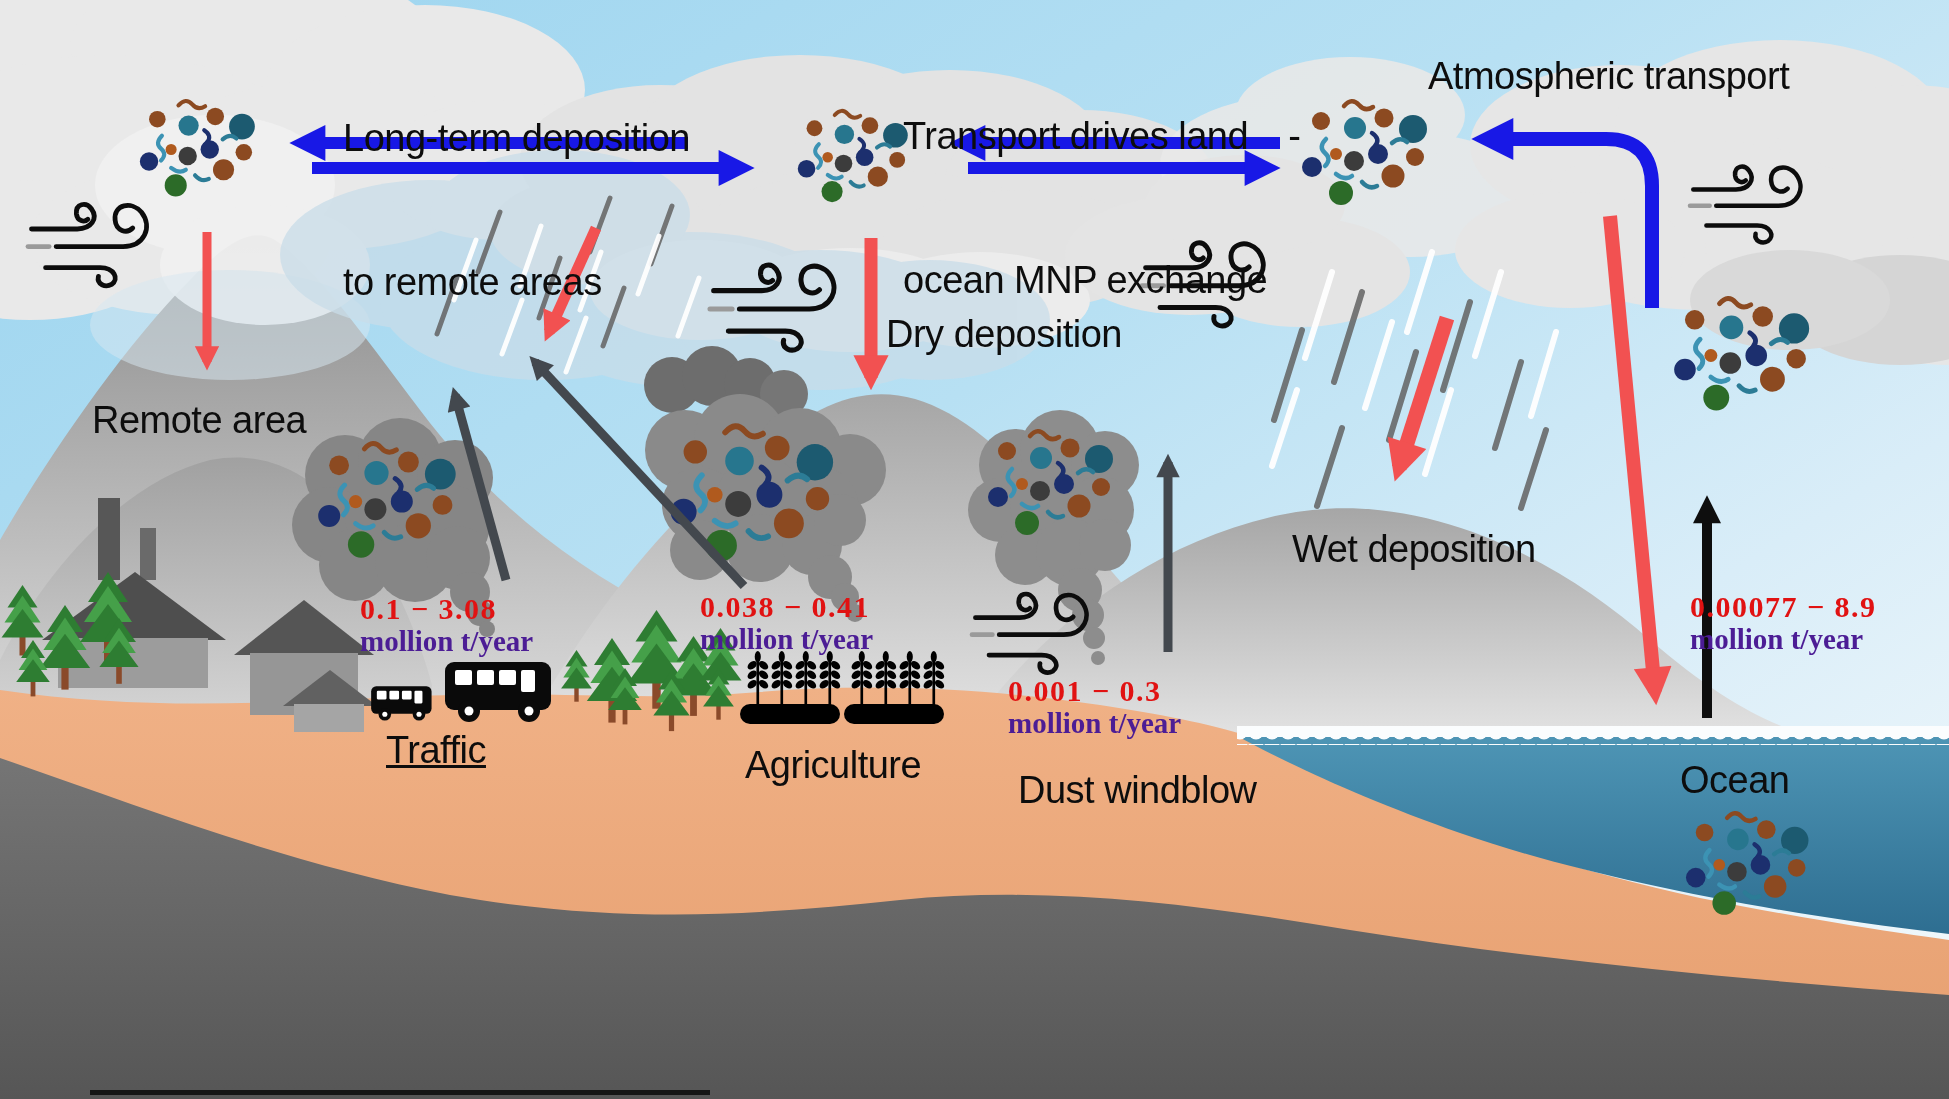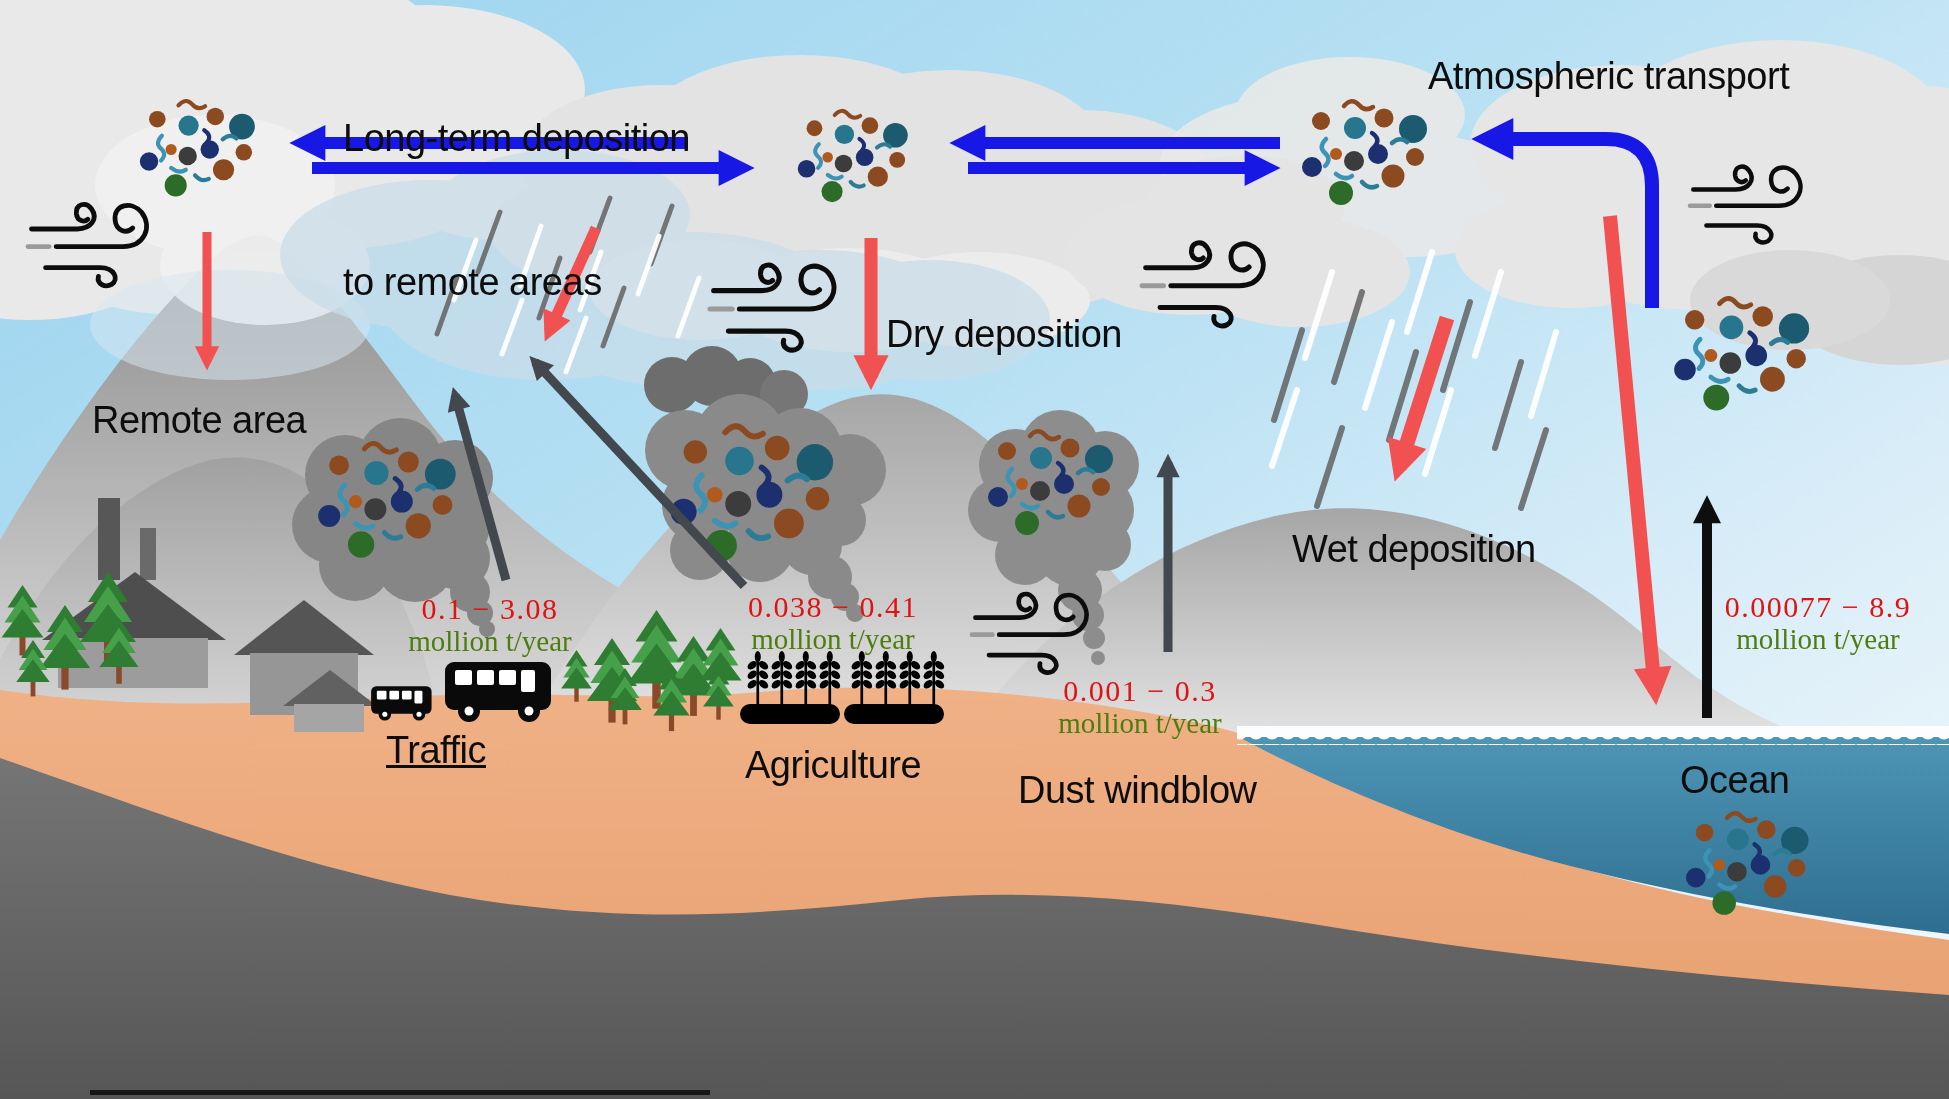--- a/index.html
+++ b/index.html
@@ -1,23 +1,23 @@
 <!DOCTYPE html>
 <html><head>
 <meta charset="utf-8">
 <style>
   html,body{margin:0;padding:0;background:#fff;}
   .stage{position:relative;width:1949px;height:1099px;overflow:hidden;background:#bfe2f4;}
   .stage svg{position:absolute;left:0;top:0;}
   .label{position:absolute;font-family:"Liberation Sans","DejaVu Sans",sans-serif;
          font-size:38px;color:#0d0d0d;letter-spacing:-0.5px;white-space:pre;line-height:48px;}
-  .flux{position:absolute;text-align:center;font-family:"Liberation Serif","DejaVu Serif",serif;font-weight:400;}
+  .flux{position:absolute;text-align:left;font-family:"Liberation Serif","DejaVu Serif",serif;font-weight:700;}
   .flux div{line-height:33px;}
   .flux-range{font-size:30px;color:#e11212;letter-spacing:1.5px;}
-  .flux-unit{font-size:29px;color:#4d7c0f;}
+  .flux-unit{font-size:29px;color:#4c1d95;}
 </style>
 </head>
 <body>
 
 <div class="stage">
 <svg width="1949" height="1099" viewBox="0 0 1949 1099">
   <defs>
     <linearGradient id="gSky" x1="0" y1="0" x2="1" y2="0.9">
       <stop offset="0" stop-color="#9bd4ef"></stop>
           <stop offset="0.45" stop-color="#b7e0f3"></stop>
@@ -377,20 +377,24 @@
     <path d="M744,586 L535,362" stroke="#43484e" stroke-width="9" marker-end="url(#md)"></path>
     <path d="M1168,652 V462" stroke="#43484e" stroke-width="9" marker-end="url(#md)"></path>
     <path d="M1707,718 V505" stroke="#0e0e0e" stroke-width="10" marker-end="url(#mk)"></path>
   </g>
 </svg>
 
   <div class="label" style="left:343px;top:18px;">
     <div>Long-term deposition</div>
     <div>to remote areas</div>
   </div>
+  <div class="label" style="left:903px;top:16px;">
+    <div>Transport drives land    -</div>
+    <div>ocean MNP exchange</div>
+  </div>
   <div class="label" style="left:1428px;top:52px;">Atmospheric transport</div>
   <div class="label" style="left:886px;top:310px;">Dry deposition</div>
   <div class="label" style="left:1292px;top:504px;margin-top:21px;">Wet deposition</div>
   <div class="label" style="left:92px;top:396px;">Remote area</div>
   <div class="label" style="left:386px;top:726px;text-decoration:underline;">Traffic</div>
   <div class="label" style="left:745px;top:741px;">Agriculture</div>
   <div class="label" style="left:1018px;top:738px;margin-top:28px;">Dust windblow</div>
   <div class="label" style="left:1680px;top:756px;">Ocean</div>
 
   <div class="flux" style="left:360px;top:592px;width:260px;">

